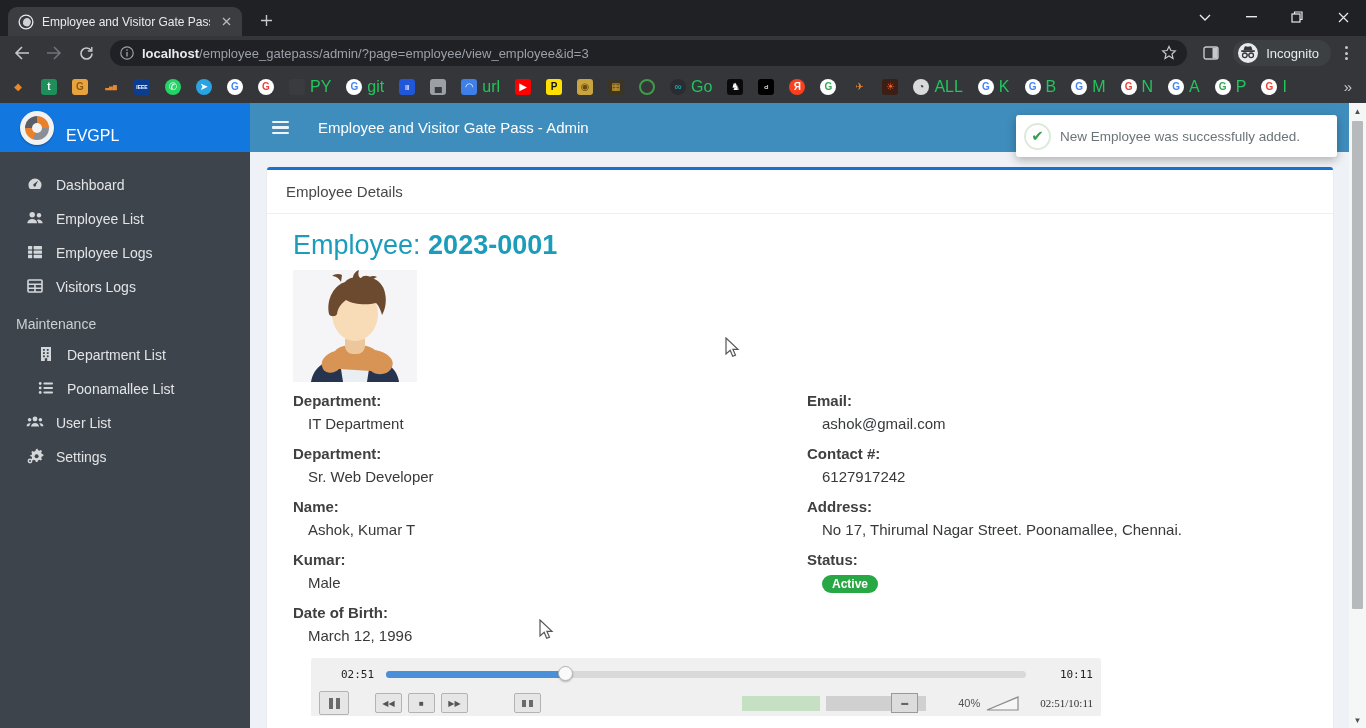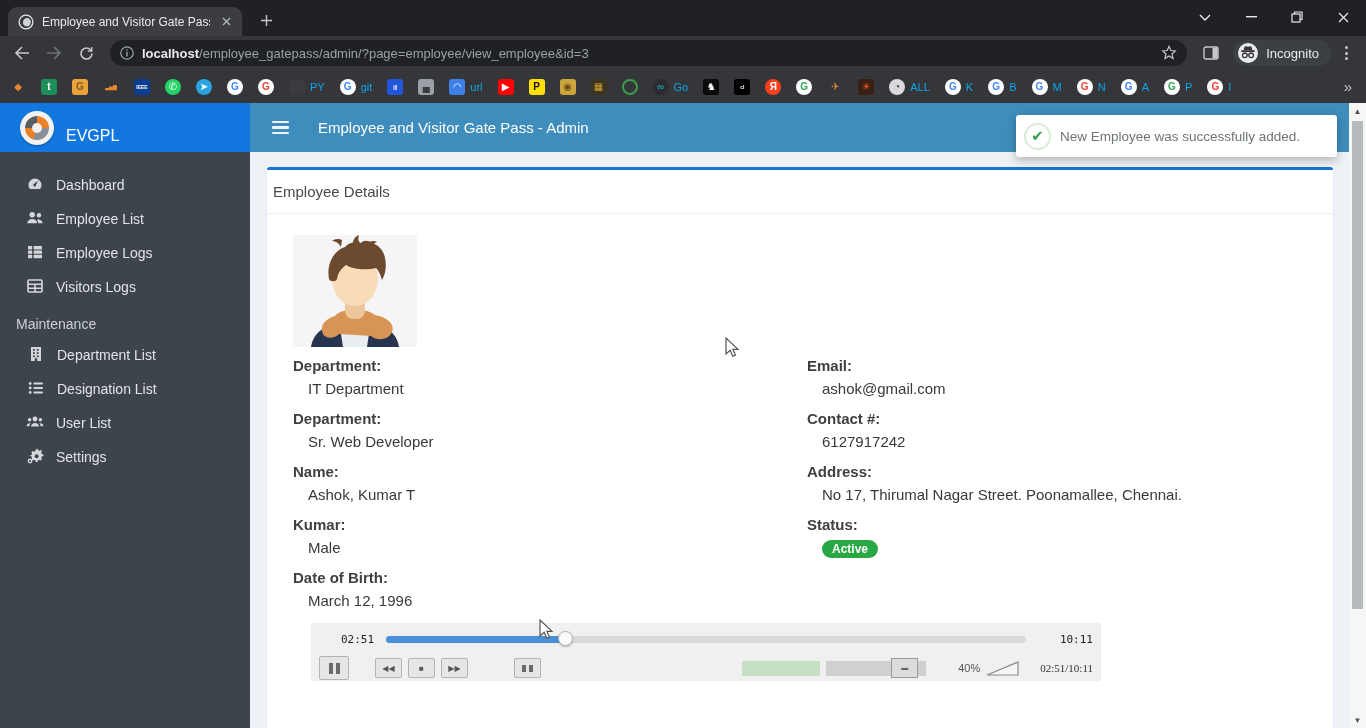--- a/index.html
+++ b/index.html
@@ -28,50 +28,50 @@
   .kebab { display:flex; flex-direction:column; gap:2.5px; padding:0 10px; }
   .kebab i { width:3px; height:3px; border-radius:50%; background:#c6c8ca; }
 
   
   .bookmarks { height:33px; background:#35363a; display:flex; align-items:center; padding:0 10px; gap:15px; overflow:hidden; }
   .bm { display:flex; align-items:center; gap:5px; flex:0 0 auto; }
   .bm-ic { width:16px; height:16px; display:flex; align-items:center; justify-content:center;
            font-size:10px; font-weight:bold; line-height:16px; }
   .bm-ic.circle { border-radius:50%; } .bm-ic.square { border-radius:3px; }
   .bm-ic.small { font-size:5px; letter-spacing:0; }
-  .bm-label { color:#0ea5e9; font-size:11px; }
+  .bm-label { color:#22c55e; font-size:16px; }
   .bm-more { margin-left:auto; color:#c6c8ca; font-size:15px; padding-right:4px; }
 
   
   .page { position:relative; height:625px; display:flex; background:#eef1f5; }
 
   
   .sidebar { width:250px; background:#3e444c; flex:0 0 250px; display:flex; flex-direction:column; }
   .brand { height:49px; background:#1278e0; display:flex; align-items:center; gap:12px; padding-left:20px; }
   .brand-logo { width:34px; height:34px; border-radius:50%; background:#f2f2f2; position:relative; overflow:hidden; box-shadow:0 1px 2px rgba(0,0,0,.3); }
   .brand-logo::before { content:""; position:absolute; left:5px; top:5px; width:24px; height:24px; border-radius:50%;
         background:conic-gradient(#e8812a 0 90deg, #8a8f96 90deg 200deg, #e8812a 200deg 270deg, #5a5f66 270deg 360deg); }
   .brand-logo::after { content:""; position:absolute; left:12px; top:12px; width:10px; height:10px; border-radius:50%; background:#f2f2f2; }
   .brand-name { color:#fff; font-size:16px;margin-top:16px; }
   .nav { padding-top:16px; }
   .nav-item { display:flex; align-items:center; gap:12px; height:34px; padding-left:26px; color:#e2e4e6; font-size:14px; }
-  .nav-item.indent { padding-left:27px; }
+  .nav-item.indent { padding-left:37px; }
   .nav-item svg { flex:0 0 18px; }
   .nav-section { color:#ccd0d4; font-size:14px; padding:12px 0 6px 16px; }
 
   
   .main { flex:1; position:relative; min-width:0; }
   .appbar { height:49px; background:#3f8dbd; display:flex; align-items:center; padding-left:22px; }
   .hamburger { display:flex; flex-direction:column; gap:3px; width:17px; }
   .hamburger i { height:2.5px; background:#eef4f8; border-radius:1px; }
   .appbar-title { color:#fdfefe; font-size:15px; margin-left:29px; }
 
   .card { margin:15px 33px 0 17px; background:#fff; border-top:3px solid #1773cf; border-radius:3px;
           box-shadow:0 1px 2px rgba(0,0,0,.08); height:600px; }
-  .card-header { padding:13px 6px; font-size:15px; color:#484848; border-bottom:1px solid #efefef; }
+  .card-header { padding:13px 19px; font-size:15px; color:#484848; border-bottom:1px solid #efefef; }
   .card-body { padding:12px 26px 0 26px; }
   .emp-heading { margin-top:4px; font-size:27px; color:#1a9cba; font-weight:400; }
   .emp-heading b { font-weight:bold; }
   .avatar { margin-top:9px; width:124px; height:112px; display:block; }
 
   .fields { margin-top:10px; display:grid; grid-template-columns:514px 1fr; }
   .field { margin-bottom:13px; }
   .flabel { color:#404040; font-size:15px; font-weight:bold; }
   .fvalue { color:#37393b; font-size:15px; margin-top:6px; padding-left:15px; }
   .badge { display:inline-block; background:#28a745; color:#fff; font-size:12px; font-weight:bold;
@@ -394,21 +394,21 @@
           </div>
           <div class="nav-item indent">
             <span><svg width="18" height="18" viewBox="0 0 18 18" fill="#d4d7da">
                 <circle cx="3.2" cy="4.5" r="1.4"></circle>
                 <circle cx="3.2" cy="9" r="1.4"></circle>
                 <circle cx="3.2" cy="13.5" r="1.4"></circle>
                 <rect x="6.4" y="3.6" width="9.6" height="1.8" rx=".9"></rect>
                 <rect x="6.4" y="8.1" width="9.6" height="1.8" rx=".9"></rect>
                 <rect x="6.4" y="12.6" width="9.6" height="1.8" rx=".9"></rect>
               </svg></span>
-            <span>Designation List</span>
+            <span>Poonamallee List</span>
           </div>
           <div class="nav-item">
             <span><svg width="18" height="18" viewBox="0 0 18 18" fill="#d4d7da">
                 <circle cx="9" cy="6" r="2.4"></circle>
                 <path d="M5 13.6c0-2.3 1.8-3.7 4-3.7s4 1.4 4 3.7z"></path>
                 <circle cx="3.6" cy="6.8" r="1.8"></circle>
                 <path d="M.6 13.2c0-1.9 1.4-3 3-3 .4 0 .8 0 1.1.2a5.3 5.3 0 0 0-1.5 2.8z"></path>
                 <circle cx="14.4" cy="6.8" r="1.8"></circle>
                 <path d="M17.4 13.2c0-1.9-1.4-3-3-3-.4 0-.8 0-1.1.2a5.3 5.3 0 0 1 1.5 2.8z"></path>
               </svg></span>
@@ -432,20 +432,24 @@
             <i></i>
             <i></i>
             <i></i>
           </span>
         <span class="appbar-title">Employee and Visitor Gate Pass - Admin</span>
       </div>
 
       <div class="card">
         <div class="card-header">Employee Details</div>
         <div class="card-body">
+          <div class="emp-heading">
+            <span>Employee:</span>
+            <b>2023-0001</b>
+          </div>
 
           <svg class="avatar" viewBox="0 0 124 112">
             <rect width="124" height="112" fill="#f5f5f7"></rect>
             <path d="M18 112c2-14 14-22 28-25l16-3 16 3c14 3 26 11 28 25z" fill="#263450"></path>
             <path d="M46 86l16-4 16 4-4 26H50z" fill="#e9eef2"></path>
             <path d="M30 99c-4-8 2-15 12-18 6-8 32-8 40-1 12 2 22 10 16 19-4 6-14 7-20 2l-32-2c-5 5-13 5-16 0z" fill="#d89454"></path>
             <rect x="52" y="62" width="20" height="22" rx="8" fill="#edc79c"></rect>
             <ellipse cx="62" cy="44" rx="23" ry="27" fill="#f8dcb8"></ellipse>
             <path d="M36 44c-3-16 6-29 16-32 3-4 10-6 16-4 2-3 8-3 10 0 7 1 13 8 14 15 2 9 0 17-3 22-2-7-4-10-6-12-8 2-22 2-30-3-4 3-8 7-9 14-1 3-7 3-8 0z" fill="#6b4a2f"></path>
             <path d="M48 12c-2-4-6-6-9-6 2-2 7-3 10-1zM60 8c0-4 3-7 6-8-1 3-1 6 1 8zM74 9c2-3 7-4 10-2-3 1-5 3-6 5z" fill="#6b4a2f"></path>

